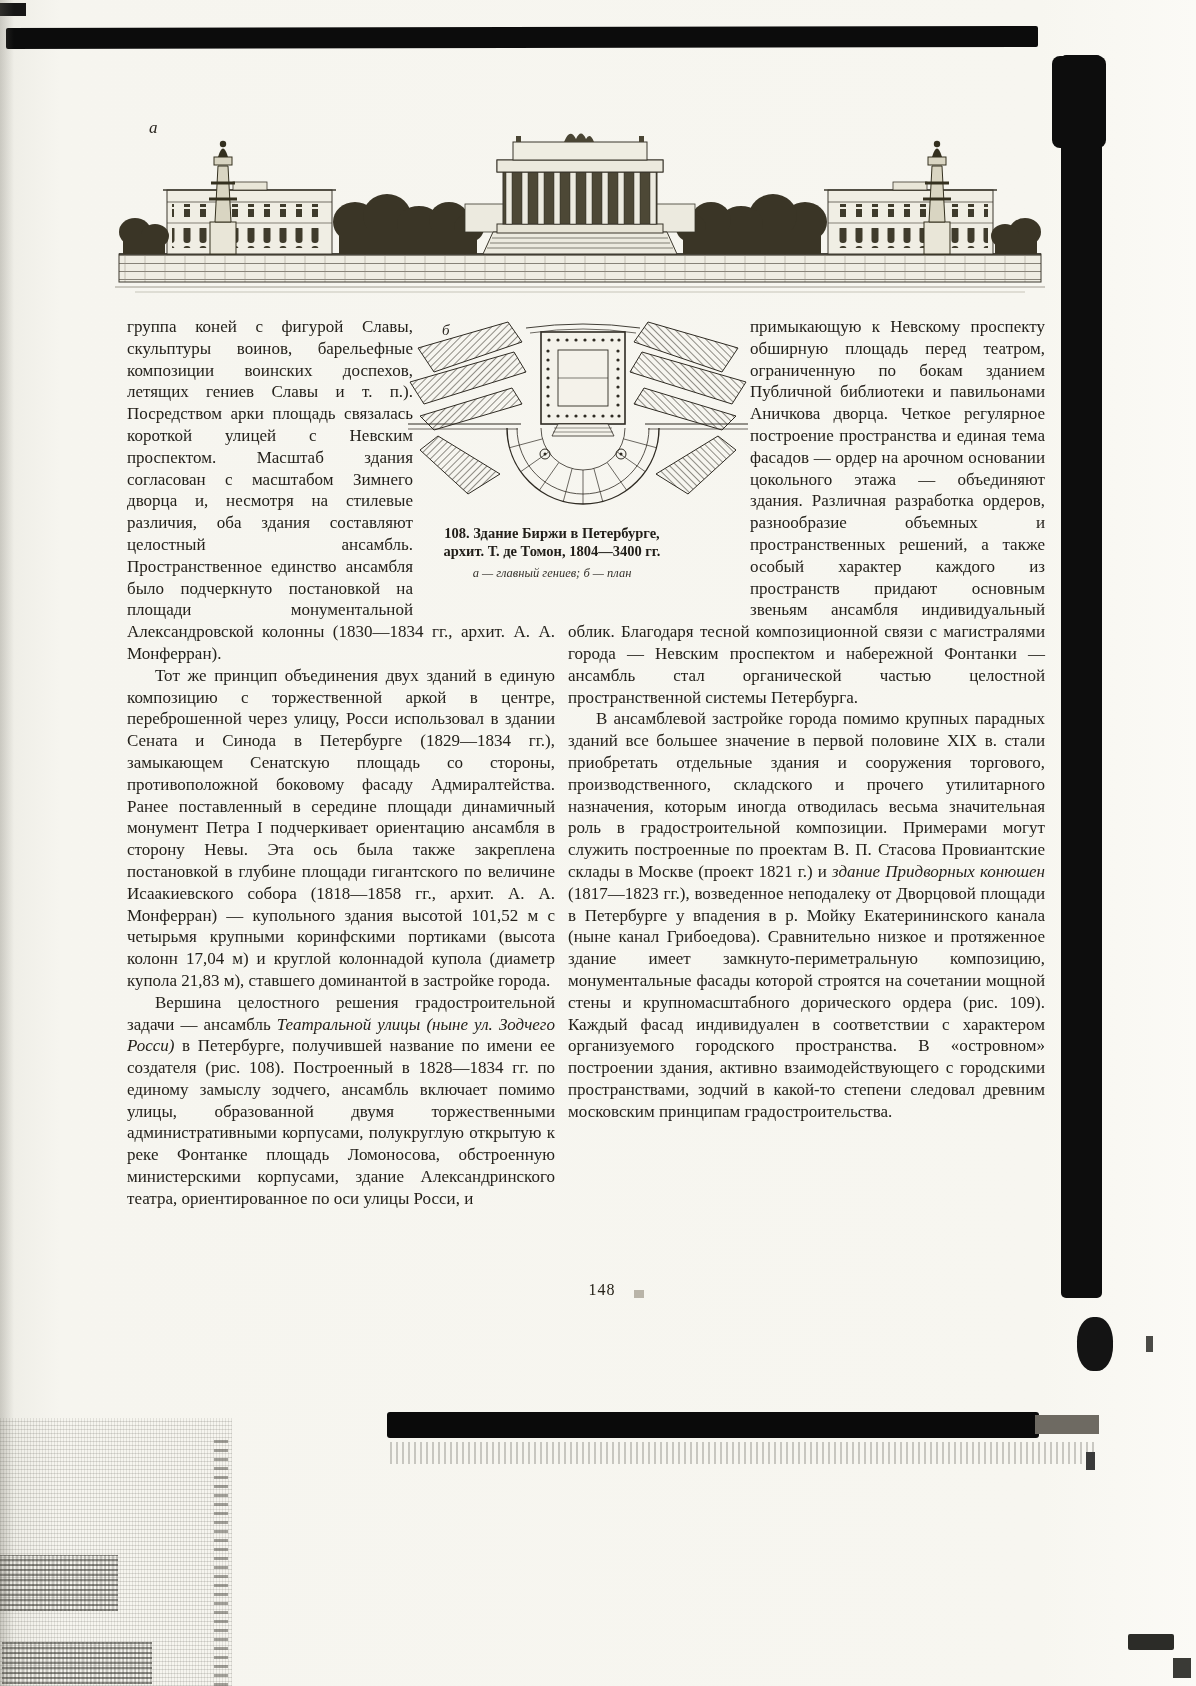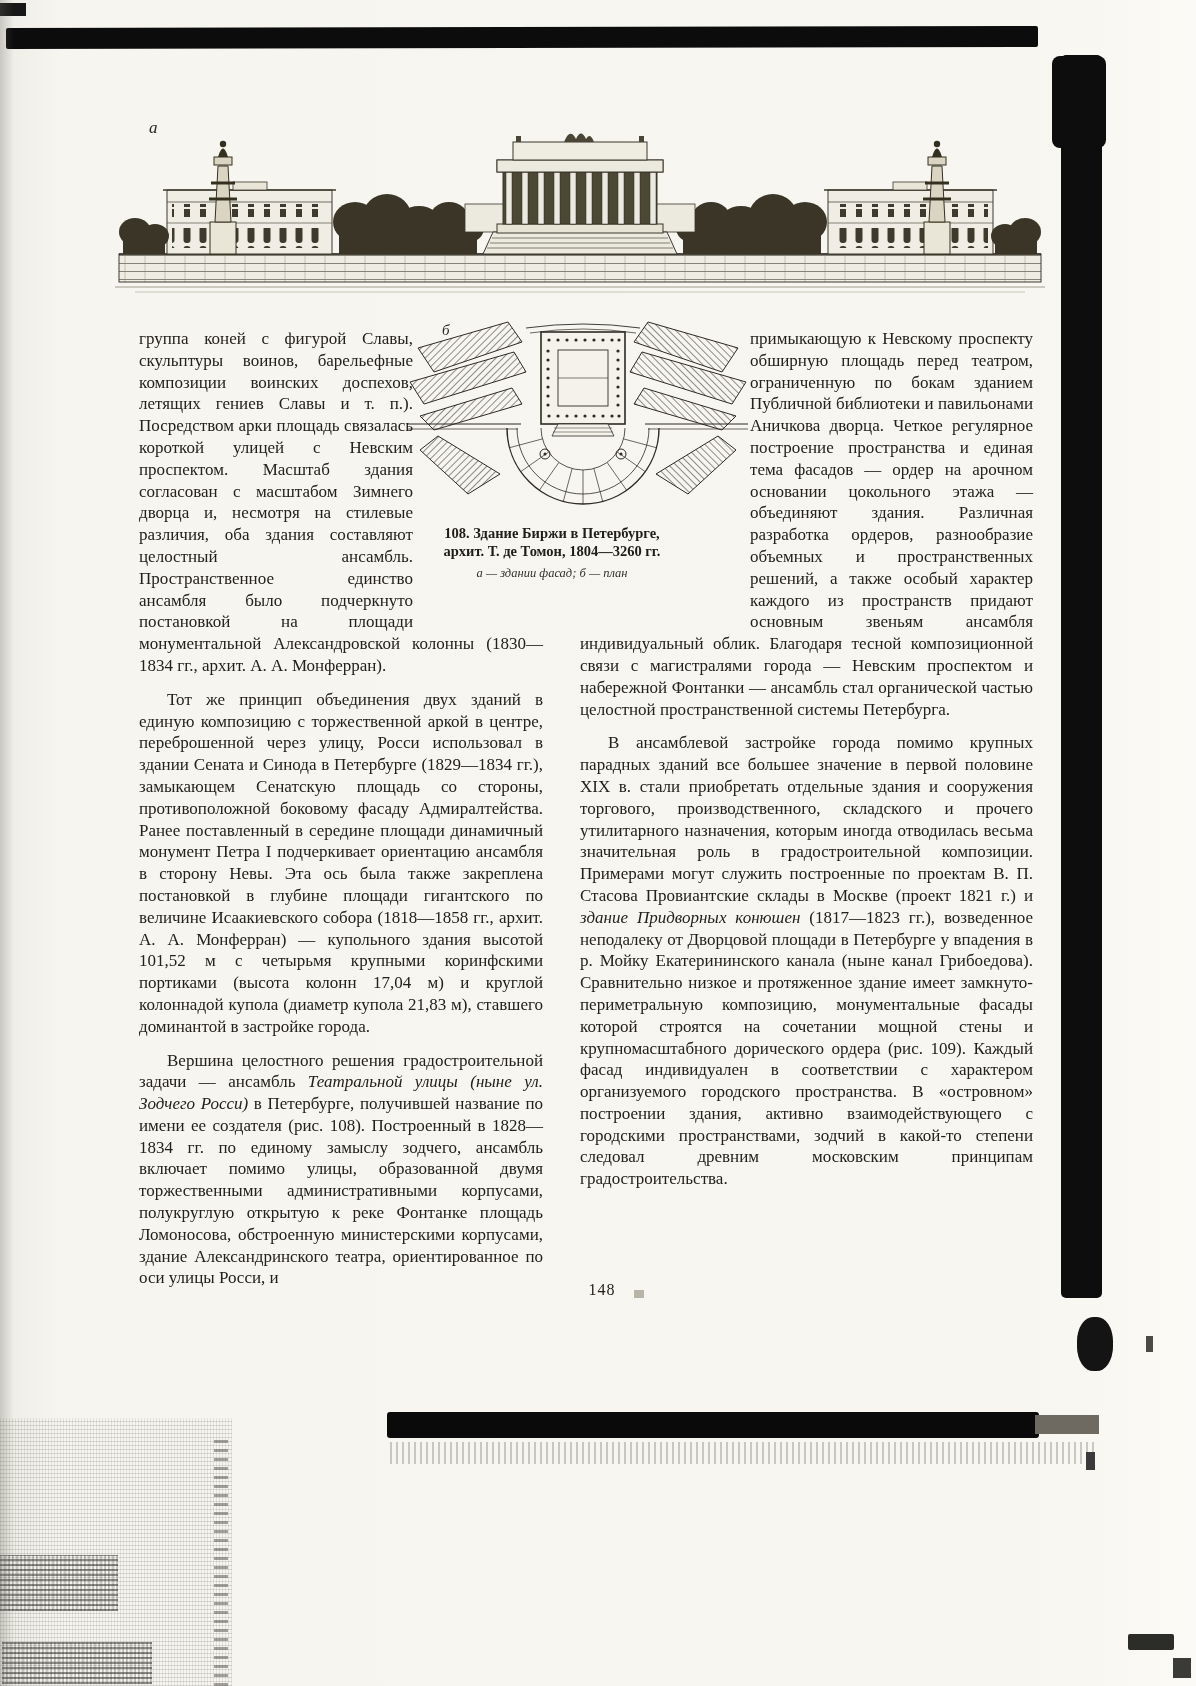--- a/index.html
+++ b/index.html
@@ -39,21 +39,21 @@
   .fig-facade{position:absolute;left:115px;top:104px;width:930px;height:192px;}
   .fig-plan{position:absolute;left:408px;top:318px;width:340px;height:202px;}
   .fig-label{position:absolute;font-style:italic;font-size:17px;color:#2a2620;}
   .fl-a{left:34px;top:14px;}
   .fl-b{left:34px;top:4px;font-size:15px;}
   .caption{position:absolute;left:376px;top:524px;width:352px;text-align:center;
     font-weight:bold;font-size:14.5px;line-height:18px;color:#201d18;}
   .caption .sub{font-weight:normal;font-style:italic;font-size:12.5px;margin-top:4px;color:#33302a;}
   
   .col{position:absolute;font-size:17px;line-height:21.8px;text-align:justify;color:#24211b;}
-  .col p{margin:12px;}
+  .col p{margin:0;}
   .col p.indent{text-indent:28px;}
   .col-left{left:127px;top:316px;width:428px;}
   .col-right{left:568px;top:316px;width:477px;}
   .spacer-r{float:right;width:142px;height:302px;}
   .spacer-l{float:left;width:182px;height:296px;}
   .page-number{position:absolute;left:146px;top:1281px;width:912px;text-align:center;
     font-size:16px;letter-spacing:1px;color:#262219;}
 </style>
 </head>
 <body>
@@ -290,22 +290,22 @@
         <circle cx="137" cy="136" r="5" stroke-width="1"></circle>
         <circle cx="137" cy="136" r="1.5" fill="#2e2a22" stroke="none"></circle>
         <circle cx="213" cy="136" r="5" stroke-width="1"></circle>
         <circle cx="213" cy="136" r="1.5" fill="#2e2a22" stroke="none"></circle>
       </g>
     </svg>
   </figure>
 
   <div class="caption">
     <div>108. Здание Биржи в Петербурге,</div>
-    <div>архит. Т. де Томон, 1804—3260 гг.</div>
-    <div class="sub">а — здании фасад; б — план</div>
+    <div>архит. Т. де Томон, 1804—3400 гг.</div>
+    <div class="sub">а — главный гениев; б — план</div>
   </div>
 
   <div class="col col-left">
     <div class="spacer-r"></div>
     <p>группа коней с фигурой Славы, скульптуры воинов, барельефные композиции воинских доспехов, летящих гениев Славы и т. п.). Посредством арки площадь связалась короткой улицей с Невским проспектом. Масштаб здания согласован с масштабом Зимнего дворца и, несмотря на стилевые различия, оба здания составляют целостный ансамбль. Пространственное единство ансамбля было подчеркнуто постановкой на площади монументальной Александровской колонны (1830—1834 гг., архит. А. А. Монферран).</p>
     <p class="indent">Тот же принцип объединения двух зданий в единую композицию с торжественной аркой в центре, переброшенной через улицу, Росси использовал в здании Сената и Синода в Петербурге (1829—1834 гг.), замыкающем Сенатскую площадь со стороны, противоположной боковому фасаду Адмиралтейства. Ранее поставленный в середине площади динамичный монумент Петра I подчеркивает ориентацию ансамбля в сторону Невы. Эта ось была также закреплена постановкой в глубине площади гигантского по величине Исаакиевского собора (1818—1858 гг., архит. А. А. Монферран) — купольного здания высотой 101,52 м с четырьмя крупными коринфскими портиками (высота колонн 17,04 м) и круглой колоннадой купола (диаметр купола 21,83 м), ставшего доминантой в застройке города.</p>
     <p class="indent"><span>Вершина целостного решения градостроительной задачи — ансамбль </span><i>Театральной улицы (ныне ул. Зодчего Росси)</i><span> в Петербурге, получившей название по имени ее создателя (рис. 108). Построенный в 1828—1834 гг. по единому замыслу зодчего, ансамбль включает помимо улицы, образованной двумя торжественными административными корпусами, полукруглую открытую к реке Фонтанке площадь Ломоносова, обстроенную министерскими корпусами, здание Александринского театра, ориентированное по оси улицы Росси, и</span></p>
   </div>
 
   <div class="col col-right">

